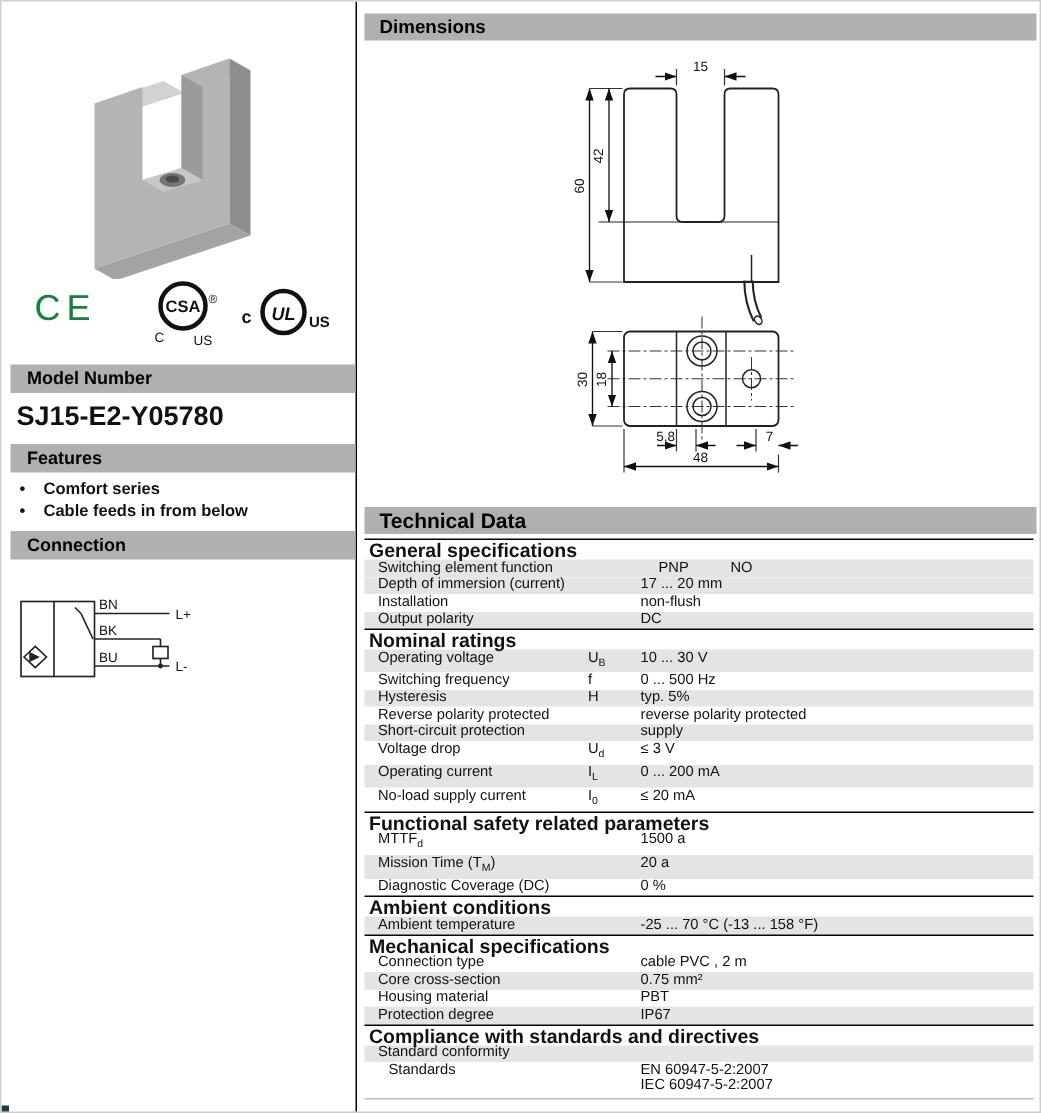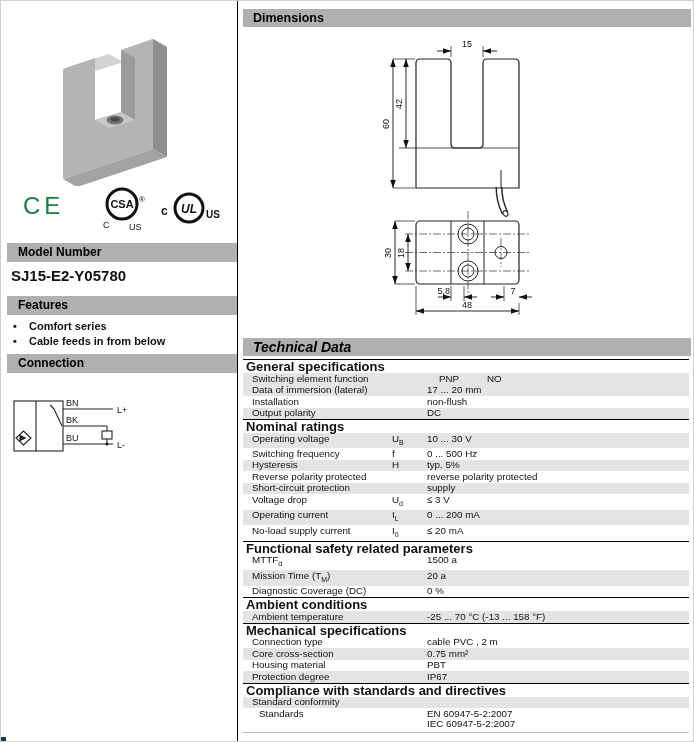--- a/index.html
+++ b/index.html
@@ -7,37 +7,37 @@
   .page{position:relative;width:694px;height:742px;background:#fff;border:1px solid #cfcfcf;box-sizing:border-box;overflow:hidden;}
   .divider{position:absolute;left:236px;top:0;width:1px;height:742px;background:#000;}
   .left-col{position:absolute;left:0;top:0;width:236px;height:742px;}
   .right-col{position:absolute;left:242px;top:0;width:448px;}
 
   .bar{background:var(--bar,#b0b0b0);font-weight:bold;color:#000;}
   .bar-left{position:absolute;left:6px;width:230px;height:19px;line-height:19px;font-size:12px;padding-left:11px;box-sizing:border-box;}
   .bar-right{width:448px;height:18px;line-height:18px;font-size:12.5px;padding-left:10px;box-sizing:border-box;}
   .bar-tech{height:18px;line-height:18px;font-size:14px;}
 
-  .model-number{position:absolute;left:10px;top:266px;font-size:15px;font-weight:bold;}
+  .model-number{position:absolute;left:10px;top:266px;font-size:18px;font-weight:bold;}
   .features-list{position:absolute;left:10px;top:318px;margin:0;padding:0;list-style:none;width:220px;}
   .features-list li{font-size:11px;font-weight:bold;line-height:15px;padding-left:18px;position:relative;}
   .features-list li::before{content:"\2022";position:absolute;left:2px;top:0;}
 
   .logos{position:absolute;left:0;top:183px;width:236px;height:50px;}
   .ce-mark{position:absolute;left:22px;top:8px;font-size:24px;letter-spacing:4px;font-weight:500;color:#15803d;}
   .csa-mark{position:absolute;left:98px;top:0;}
   .cul-mark{position:absolute;left:158px;top:6px;}
 
   .photo{position:absolute;left:12px;top:0px;}
 
   .conn-svg{position:absolute;left:8px;top:390px;}
 
   .dims-svg{display:block;margin-top:2px;}
   .bar-dim{margin-top:8px;}
-  .bar-tech{margin-top:3px;margin-bottom:3px;font-style:italic;}
+  .bar-tech{margin-top:3px;margin-bottom:3px;}
 
   .ttable{width:446px;border-bottom:1px solid #bdbdbd;padding-bottom:2px;}
   .tsec-title{font-size:13px;font-weight:bold;border-top:1px solid #000;padding:1px 0 1px 3px;line-height:11px;}
   .trow{display:flex;font-size:9.8px;line-height:10.5px;padding:0.5px 0 0.5px 9px;}
   .trow.shaded{background:var(--shade,#e4e4e4);}
   .tlabel{flex:0 0 140px;}
   .tlabel.ind{padding-left:7px;box-sizing:border-box;}
   .tsym{flex:0 0 35px;}
   .tval{flex:1;}
   .tval .v1{display:inline-block;width:48px;padding-left:12px;}
@@ -208,21 +208,21 @@
 
     <div class="ttable">
         <div class="tsec">
           <div class="tsec-title">General specifications</div>
           <div class="trow shaded">
             <span class="tlabel">Switching element function</span>
             <span class="tsym"></span>
             <span class="tval"><span class="v1">PNP</span><span>NO</span></span>
           </div>
           <div class="trow shaded">
-            <span class="tlabel">Data of immersion (lateral)</span>
+            <span class="tlabel">Depth of immersion (current)</span>
             <span class="tsym"></span>
             <span class="tval"><span>17 ... 20  mm</span></span>
           </div>
           <div class="trow">
             <span class="tlabel">Installation</span>
             <span class="tsym"></span>
             <span class="tval"><span>non-flush</span></span>
           </div>
           <div class="trow shaded">
             <span class="tlabel">Output polarity</span>

